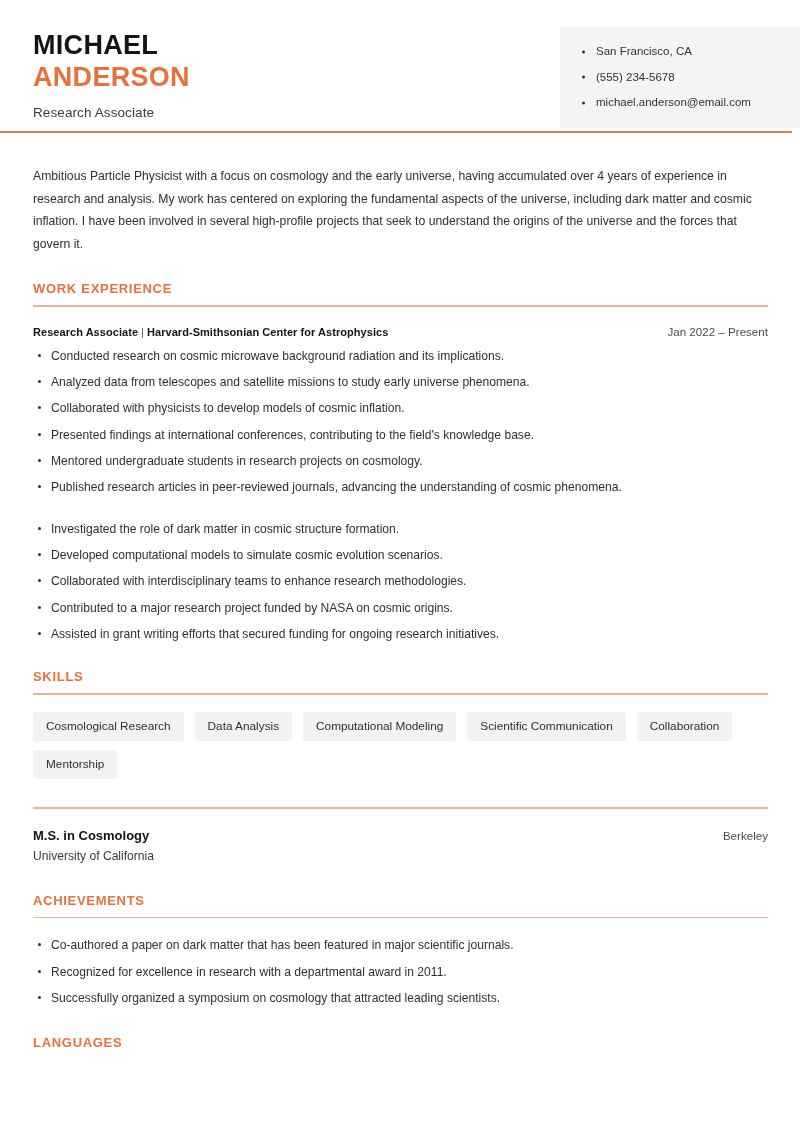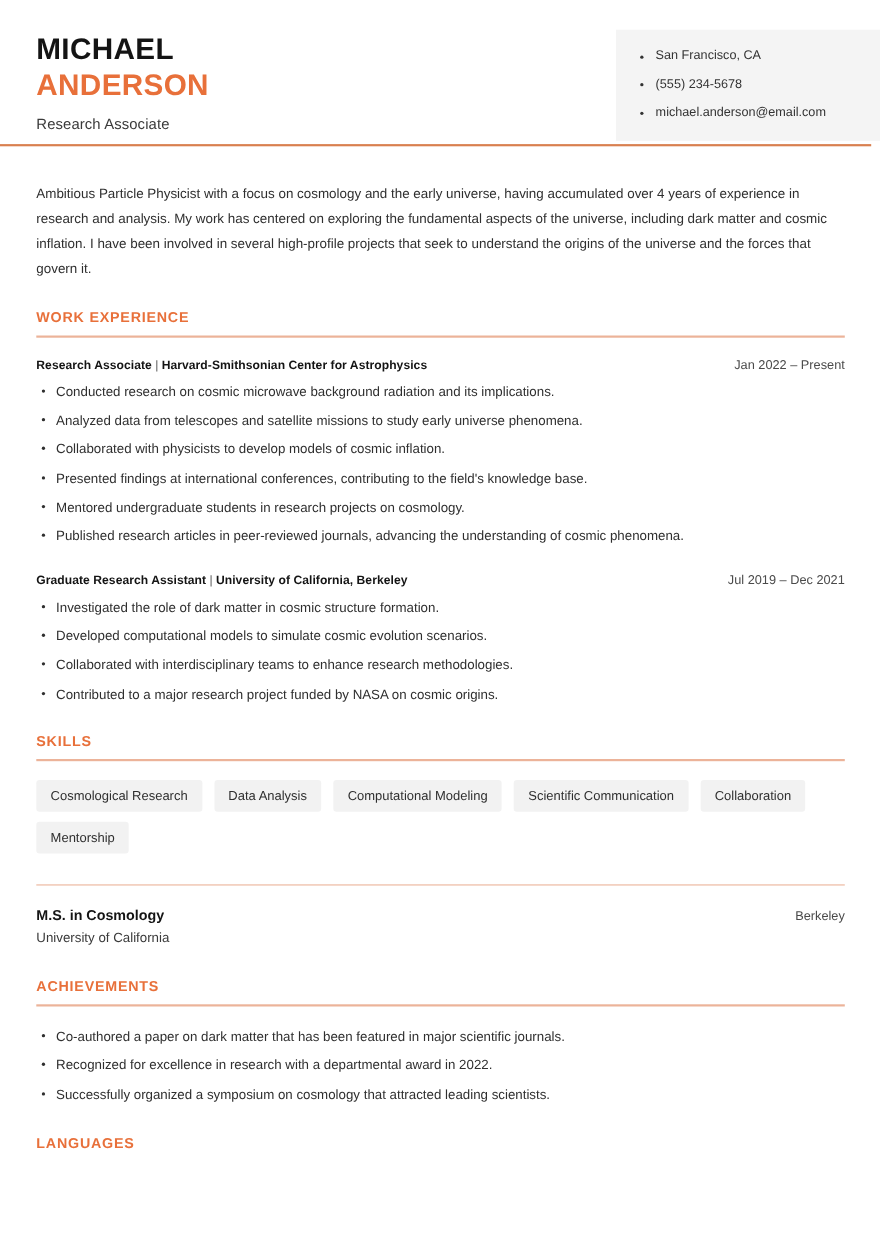--- a/index.html
+++ b/index.html
@@ -297,31 +297,26 @@
           <li>Conducted research on cosmic microwave background radiation and its implications.</li>
           <li>Analyzed data from telescopes and satellite missions to study early universe phenomena.</li>
           <li>Collaborated with physicists to develop models of cosmic inflation.</li>
           <li>Presented findings at international conferences, contributing to the field's knowledge base.</li>
           <li>Mentored undergraduate students in research projects on cosmology.</li>
           <li>Published research articles in peer-reviewed journals, advancing the understanding of cosmic phenomena.</li>
         </ul>
       </div>
 
       <div class="entry">
-        <div class="entry-head">
-          <div class="entry-role">
-            <span>Graduate Research Assistant</span><span class="entry-sep">|</span><span>University of California, Berkeley</span>
-          </div>
-          <div class="entry-date">Jul 2019 – Dec 2021</div>
-        </div>
         <ul class="bullets">
           <li>Investigated the role of dark matter in cosmic structure formation.</li>
           <li>Developed computational models to simulate cosmic evolution scenarios.</li>
           <li>Collaborated with interdisciplinary teams to enhance research methodologies.</li>
           <li>Contributed to a major research project funded by NASA on cosmic origins.</li>
+          <li>Assisted in grant writing efforts that secured funding for ongoing research initiatives.</li>
         </ul>
       </div>
     </div>
 
     <div class="section skills-sec">
       <div class="section-title">SKILLS</div>
       <div class="section-rule"></div>
       <div class="pill-wrap">
         <span class="pill">Cosmological Research</span>
         <span class="pill">Data Analysis</span>
@@ -341,21 +336,21 @@
         </div>
         <div class="edu-school">University of California</div>
       </div>
     </div>
 
     <div class="section achievements-sec">
       <div class="section-title">ACHIEVEMENTS</div>
       <div class="section-rule"></div>
       <ul class="bullets">
         <li>Co-authored a paper on dark matter that has been featured in major scientific journals.</li>
-        <li>Recognized for excellence in research with a departmental award in 2022.</li>
+        <li>Recognized for excellence in research with a departmental award in 2011.</li>
         <li>Successfully organized a symposium on cosmology that attracted leading scientists.</li>
       </ul>
     </div>
 
     <div class="section languages-sec">
       <div class="section-title">LANGUAGES</div>
 
     </div>
 
   </div>

